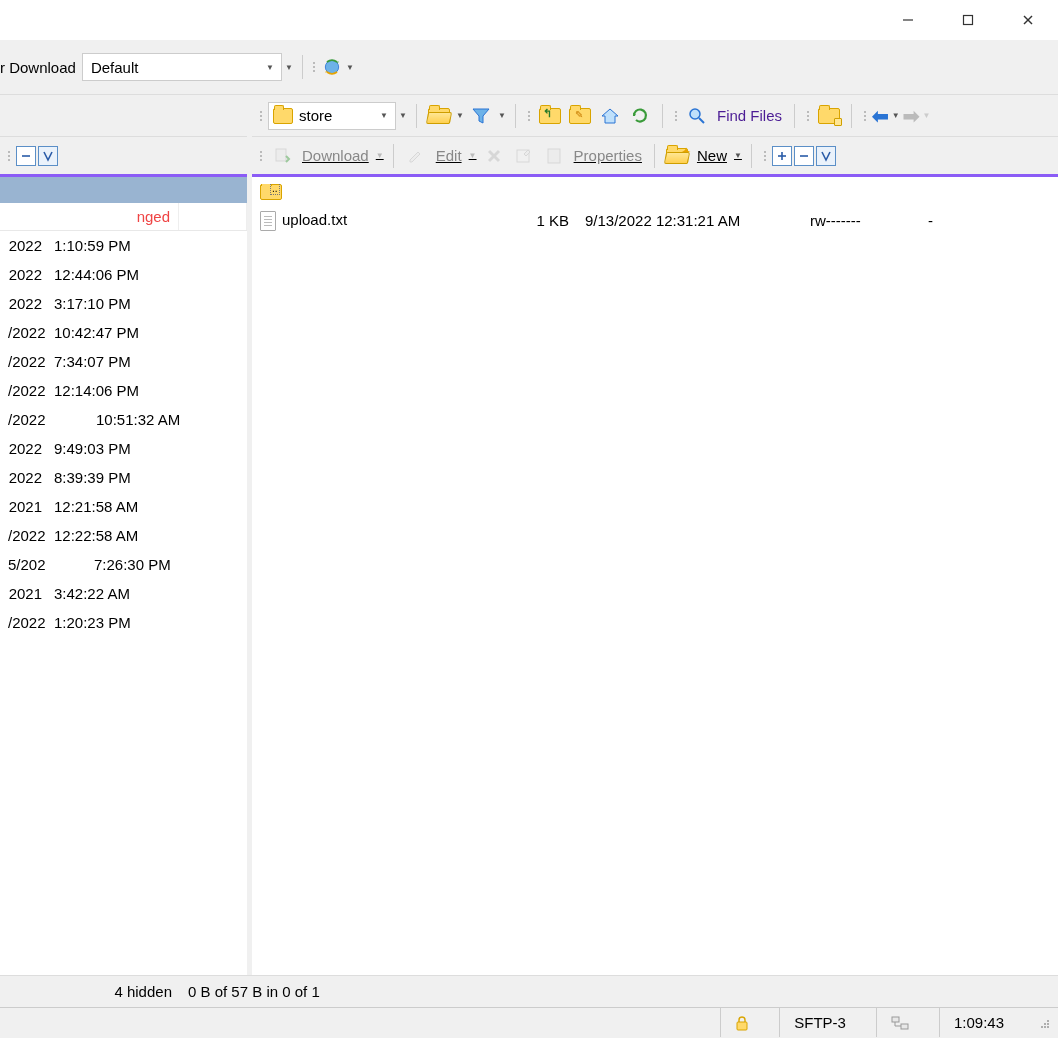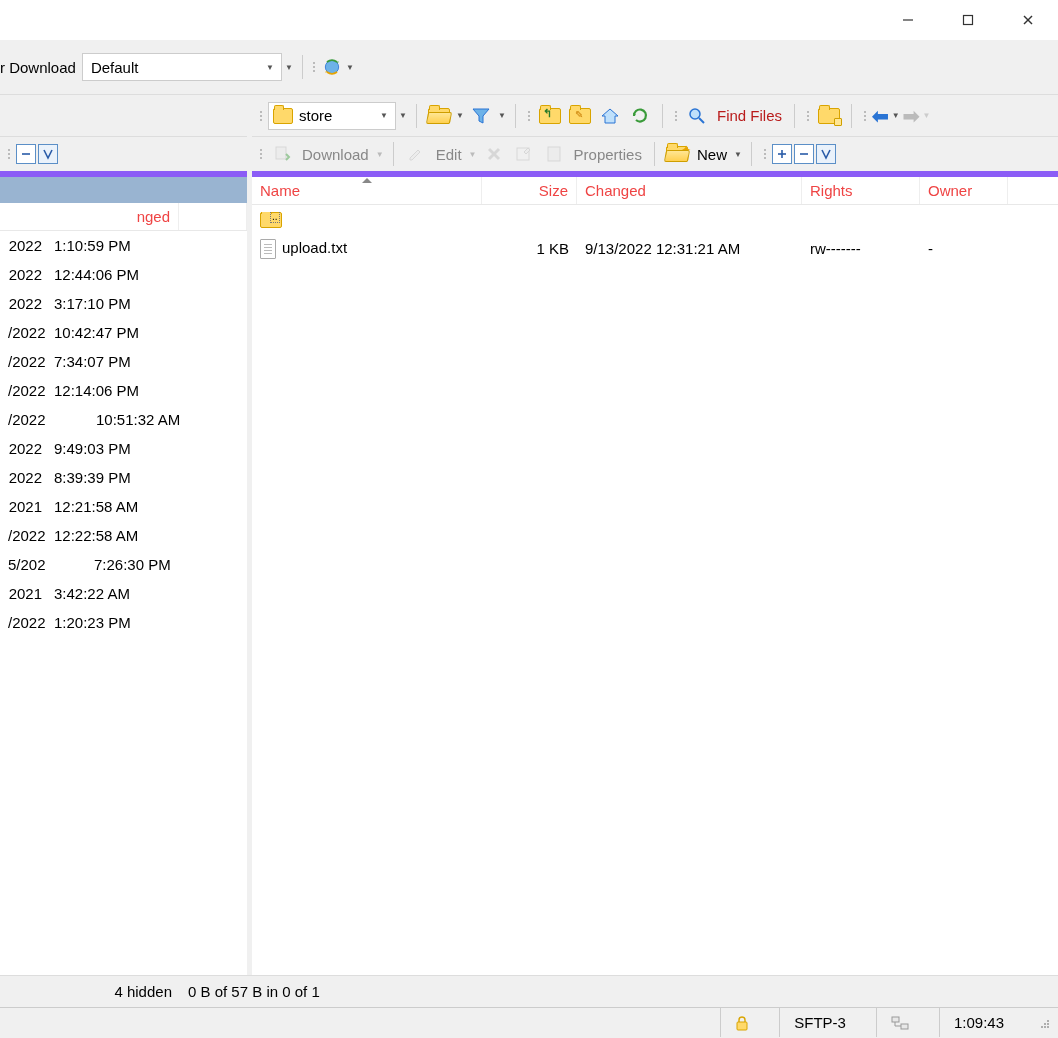--- a/index.html
+++ b/index.html
@@ -21,21 +21,21 @@
 .tb-icon svg { width: 20px; height: 20px; }
 .dd-arrow { width: 10px; display:flex; align-items:center; justify-content:center; color:#555; font-size:8px;}
 
 
 .split { display: flex; height: calc(1038px - 40px - 56px - 32px - 30px); }
 .panel-left { width: 252px; border-right: 5px solid #f0f0f0; background:#fff; display:flex; flex-direction:column; }
 .panel-right { flex: 1; background:#fff; display:flex; flex-direction:column; }
 
 
 .ptoolbar { background: #f0f0f0; height: 42px; display: flex; align-items: center; padding: 0 4px; gap:2px; border-bottom:1px solid #ddd;}
-.ptoolbar2 { background: #f0f0f0; height: 40px; display: flex; align-items: center; padding: 0 4px; gap:2px; border-bottom:6px solid #8b5cf6;}
+.ptoolbar2 { background: #f0f0f0; height: 40px; display: flex; align-items: center; padding: 0 4px; gap:2px; border-bottom:3px solid #8b5cf6;text-decoration:underline;}
 .pcombo { background:#fff; border:1px solid #ccc; height:28px; display:flex; align-items:center; padding:0 2px 0 4px; min-width:128px; position:relative; font-size:15px; }
 .pcombo .folder-ic { width:20px; height:16px; background:#ffd96a; border:1px solid #d9a400; border-radius:2px; margin-right:6px; position:relative; }
 .pcombo .folder-ic::before { content:""; position:absolute; top:-4px; left:0; width:8px; height:4px; background:#ffd96a; border:1px solid #d9a400; border-bottom:none; border-radius:2px 2px 0 0;}
 .tbbtn { width:28px; height:28px; display:flex; align-items:center; justify-content:center; }
 .tbbtn.disabled { opacity:.45; }
 .tbbtn svg { width:20px; height:20px; }
 .tbtxt { font-size:15px; padding:0 4px; }
 .tbtxt.disabled { color:#888; }
 .grip { width:6px; display:flex; flex-direction:column; gap:2px; align-items:center; margin:0 2px;}
 .grip span{width:2px;height:2px;background:#aaa;border-radius:50%;}
@@ -280,21 +280,21 @@
           <span></span>
           <span></span>
           <span></span>
         </div>
       <div class="tbbtn">
         <svg class="ic-search" viewBox="0 0 20 20">
             <circle cx="8" cy="8" r="5" fill="#bfe0fb" stroke="#2a74d4" stroke-width="1.5"></circle>
             <line x1="12" y1="12" x2="17" y2="17" stroke="#2a74d4" stroke-width="2"></line>
           </svg>
       </div>
-      <span class="tbtxt" style="color:#b91c1c;">Find Files</span>
+      <span class="tbtxt" style="color:#4c1d95;">Find Files</span>
       <div class="sep"></div>
       <div class="grip">
           <span></span>
           <span></span>
           <span></span>
         </div>
       <div class="tbbtn">
           <span class="ic-folder" style="position:relative;">
             <span style="position:absolute;right:-3px;bottom:-3px;width:8px;height:8px;background:#ffe694;border:1px solid #d0a000;border-radius:1px;"></span>
           </span>
@@ -377,38 +377,20 @@
           </svg>
         </div>
       <div class="sqbtn all">
           <svg width="12" height="12">
             <path d="M2 2 L6 10 L10 2" fill="none" stroke="#2a5ca8" stroke-width="1.6"></path>
           </svg>
         </div>
     </div>
 
 
-    <div class="cols">
-      <div class="col sortasc" style="width:230px;">
-          <span>Name</span>
-        </div>
-      <div class="col" style="width:95px;justify-content:flex-end;">
-          <span>Size</span>
-        </div>
-      <div class="col" style="width:225px;">
-          <span>Changed</span>
-        </div>
-      <div class="col" style="width:118px;">
-          <span>Rights</span>
-        </div>
-      <div class="col" style="width:88px;">
-          <span>Owner</span>
-        </div>
-      <div class="col" style="flex:1;border-right:none;"></div>
-    </div>
 
     <div class="rows" id="right-rows">
         <div class="row">
           <span class="cell" style="width:230px;display:flex;align-items:center;">
             <span class="ic-folder" style="position:relative;margin-right:6px;">
               <span style="position:absolute;left:9px;top:-2px;font-size:10px;border:1px dotted #777;padding:0 1px;line-height:10px;">..</span>
             </span>
             <span></span>
           </span>
           <span class="cell" style="width:95px;text-align:right;"></span>

